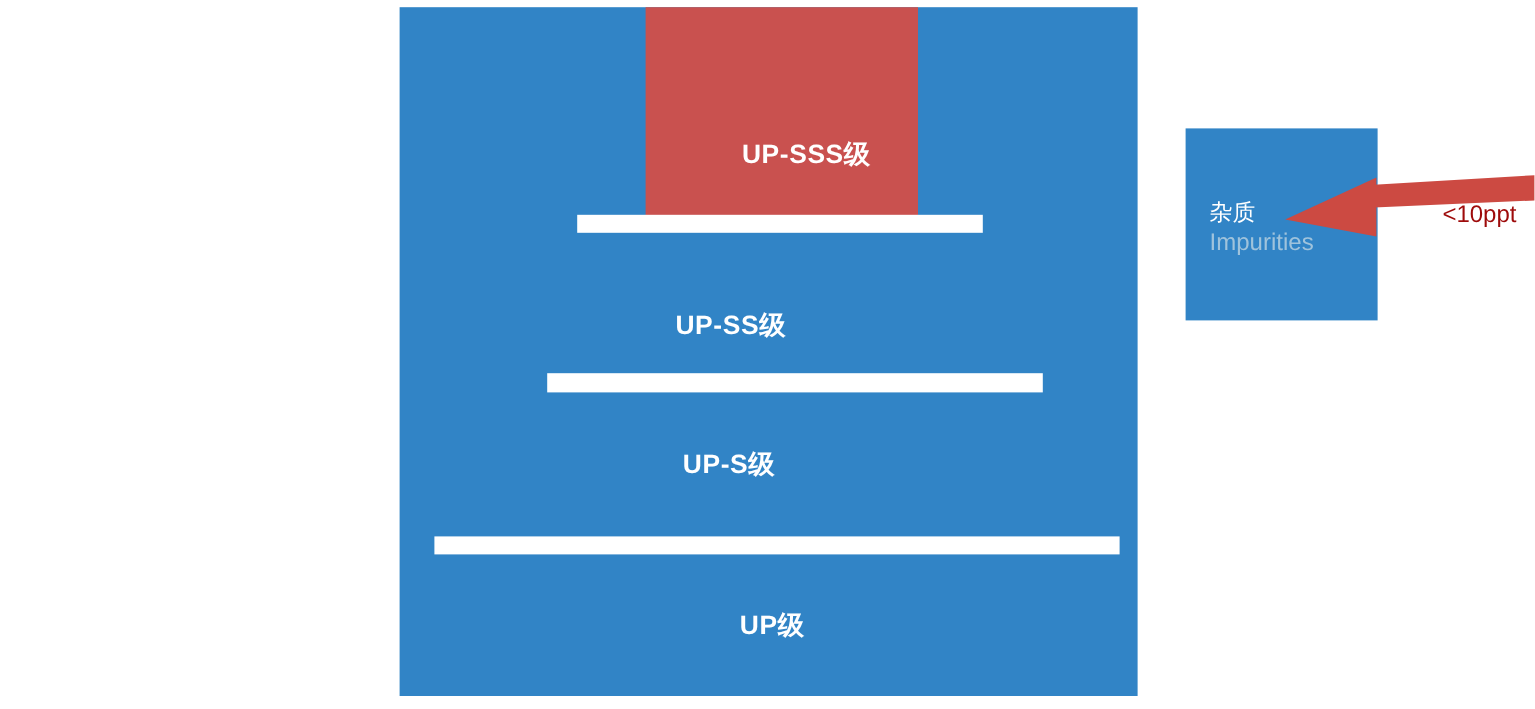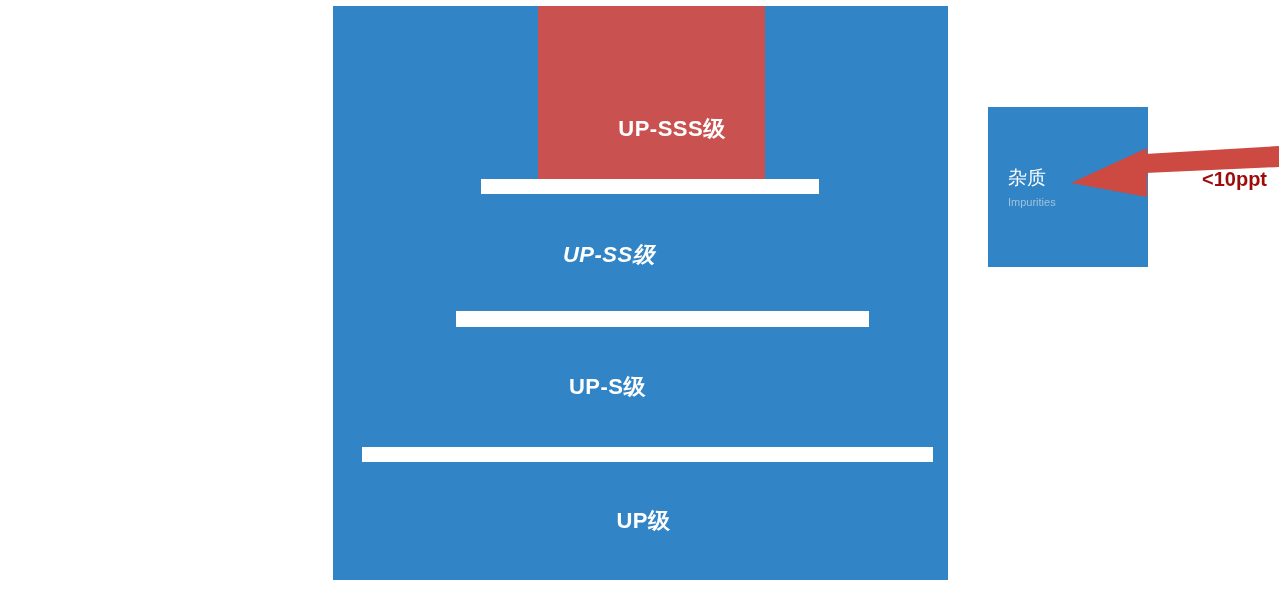--- a/index.html
+++ b/index.html
@@ -36,21 +36,21 @@
   .level-label {
     position: absolute;
     color: #ffffff;
     font-size: 22px;
     font-weight: 600;
     text-align: center;
     line-height: 30px;
     letter-spacing: 0.5px;
   }
   .lvl-sss { left: 538px; top: 114px; width: 268px; }
-  .lvl-ss  { left: 333px; top: 240px; width: 552px; font-style: italic; }
+  .lvl-ss  { left: 333px; top: 256px; width: 552px; }
   .lvl-s   { left: 333px; top: 372px; width: 549px; text-align: center; }
   .lvl-up  { left: 336px; top: 506px; width: 615px; }
   .divider {
     position: absolute;
     background: #ffffff;
   }
   .div-1 { left: 481px; top: 179px; width: 338px; height: 15px; }
   .div-2 { left: 456px; top: 311px; width: 413px; height: 16px; }
   .div-3 { left: 362px; top: 447px; width: 571px; height: 15px; }
   
@@ -69,38 +69,38 @@
     color: #ffffff;
     font-size: 19px;
     font-weight: 400;
     line-height: 22px;
   }
   .impurity-name-en {
     position: absolute;
     left: 1008px;
     top: 191px;
     color: #9fc3dc;
-    font-size: 11px;
+    font-size: 20px;
     font-weight: 400;
     line-height: 22px;
   }
   .arrow-svg {
     position: absolute;
     left: 1065px;
     top: 145px;
     width: 214px;
     height: 55px;
   }
   .impurity-value {
     position: absolute;
     left: 1202px;
     top: 167px;
     color: #9e0b0b;
     font-size: 20px;
-    font-weight: 700;
+    font-weight: 400;
     line-height: 24px;
     white-space: nowrap;
   }
 </style>
 </head>
 <body>
 
 <div class="canvas">
 
   <div class="pyramid-main"></div>

